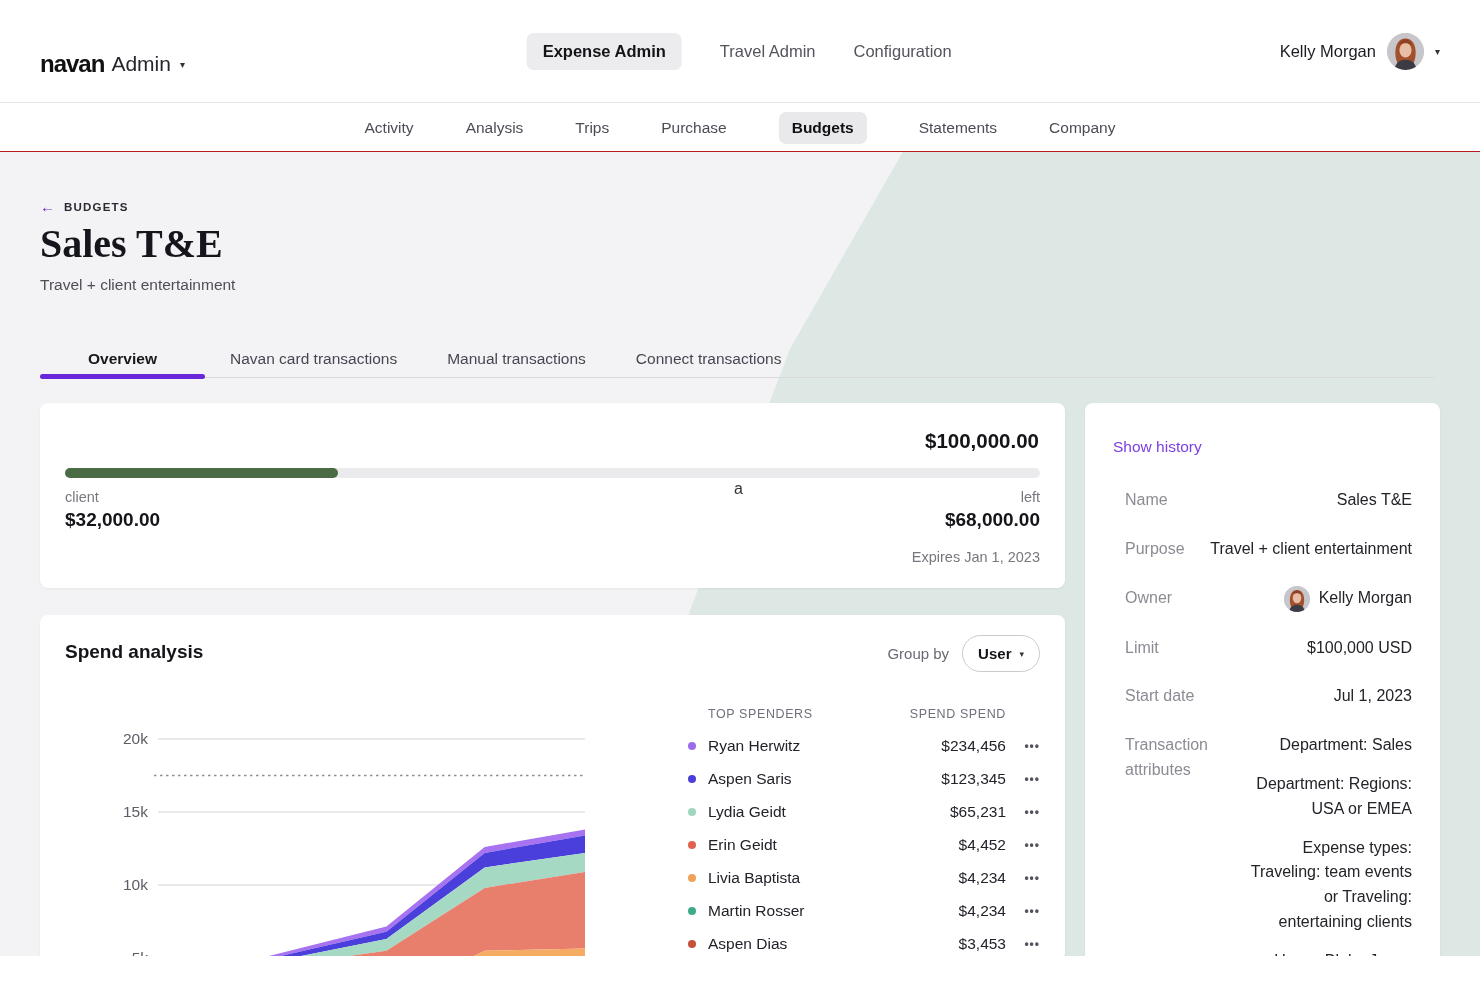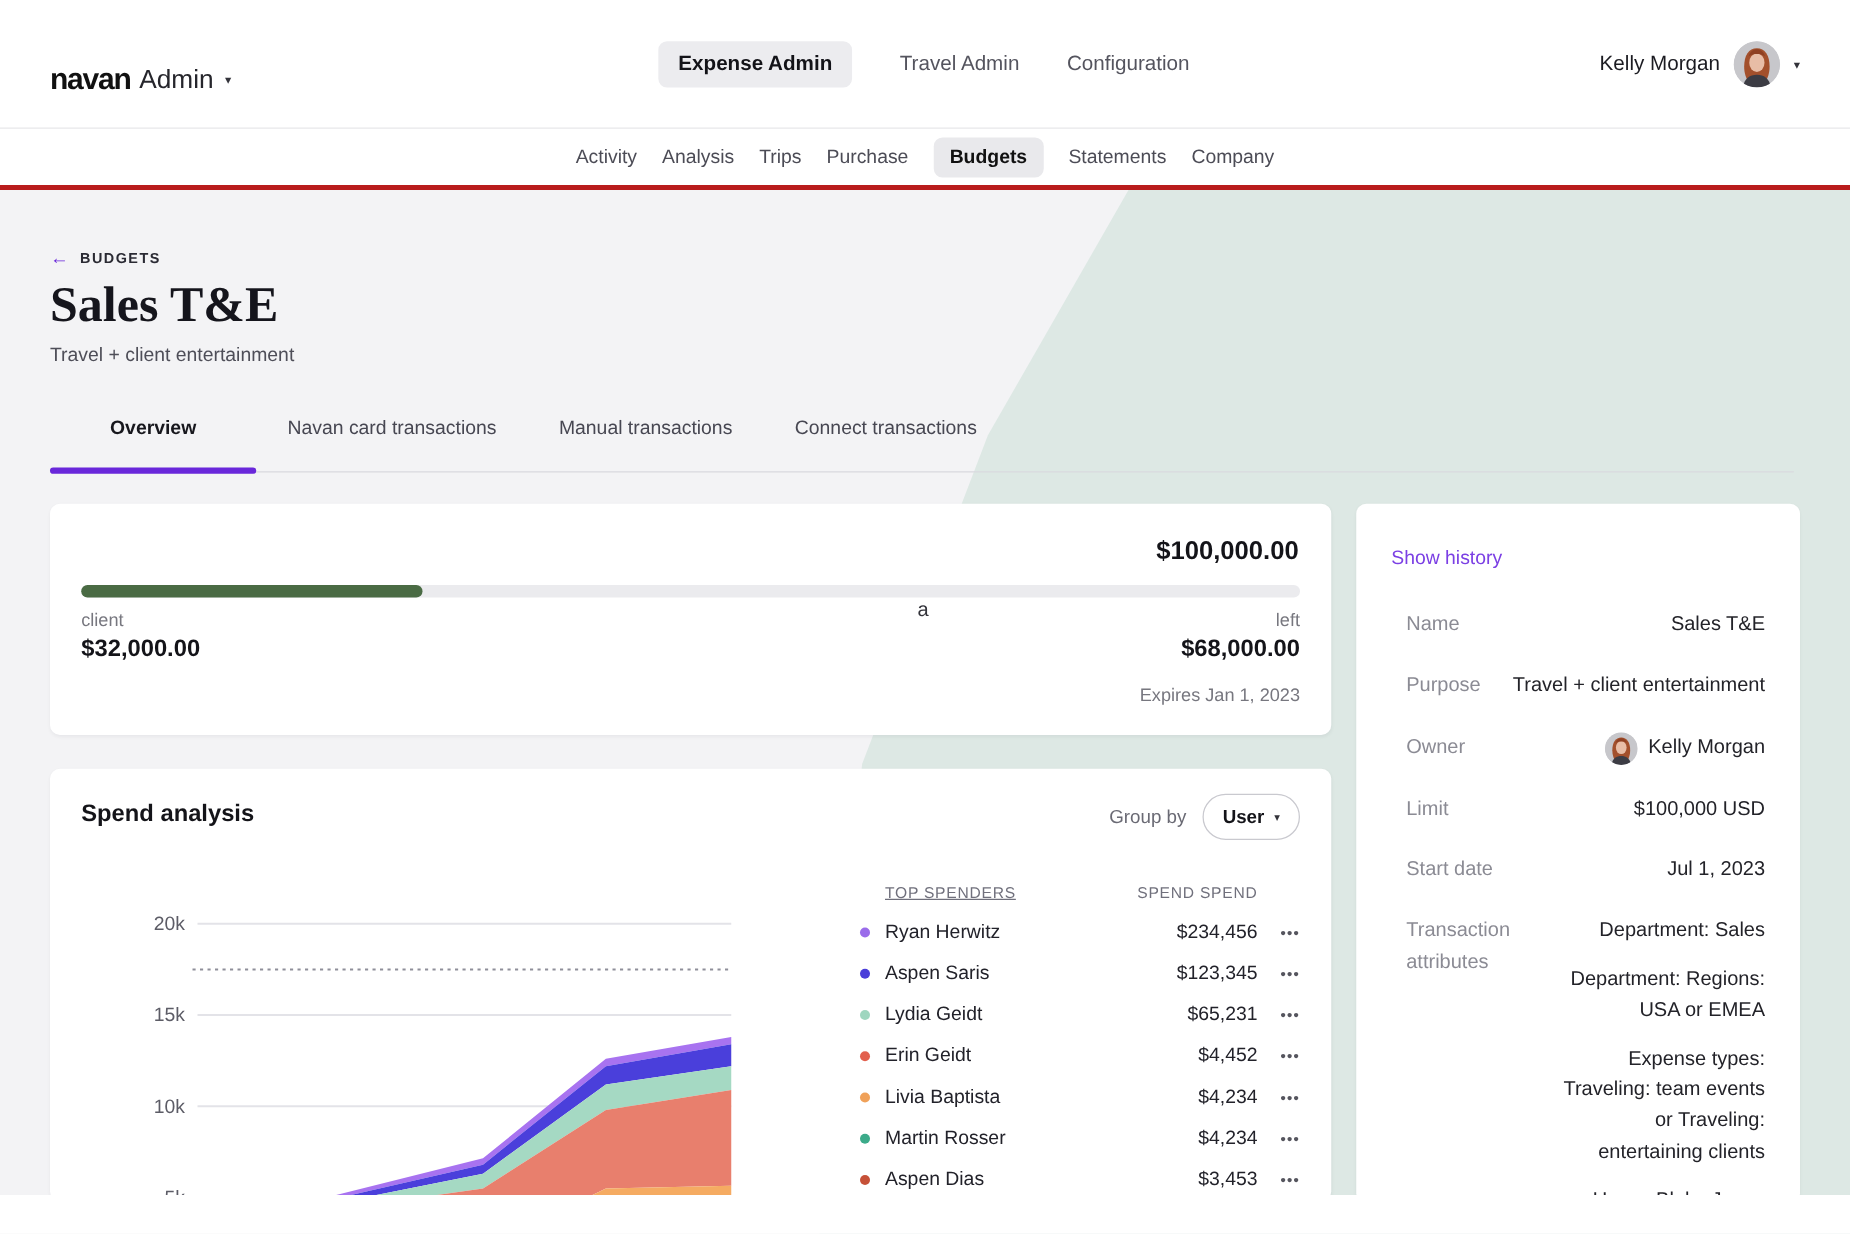--- a/index.html
+++ b/index.html
@@ -18,39 +18,39 @@
   .primary-nav .pnav-item { font-size:16.5px; color:#54545e; cursor:pointer; white-space:nowrap; }
   .primary-nav .pnav-item.active { background:#ececef; color:#131318; font-weight:700;
                  padding:9px 16px; border-radius:7px; }
   .userbox { position:absolute; right:40px; top:0; height:103px; display:flex; align-items:center; gap:11px; cursor:pointer; }
   .userbox .uname { font-size:16.5px; color:#1b1b21; }
   .userbox .caret { font-size:10px; color:#33333a; }
   .avatar { width:37px; height:37px; border-radius:50%; overflow:hidden; background:#c9c9cd; flex:none; }
 
   
   .subnav { position:absolute; left:0; top:104px; width:1480px; height:48px; background:#fff;
-            border-bottom:4px solid #b91c1c; z-index:55; display:flex; align-items:center;
-            justify-content:center; gap:20px; }
+            border-bottom:1px solid #b91c1c; z-index:55; display:flex; align-items:center;
+            justify-content:center; gap:52px; }
   .snav-item { font-size:15.5px; color:#4c4c56; cursor:pointer; }
   .snav-item.active { background:#e9e9ec; color:#111; font-weight:700; padding:7px 13px; border-radius:7px; }
 
   
   .content { position:absolute; left:0; top:152px; width:1480px; height:835px; background:#f3f3f5; }
   .bg-accent { position:absolute; inset:0; background:#dde8e4;
                clip-path:polygon(61% 0%, 100% 0%, 100% 100%, 44.3% 100%, 46.6% 55%, 53.4% 23.5%); }
 
   .breadcrumb { position:absolute; left:40px; top:46px; display:flex; align-items:center; gap:9px; cursor:pointer; z-index:5; }
   .breadcrumb .arrow { color:#6927da; font-size:15px; font-weight:700; }
   .breadcrumb .bc-label { font-size:11.5px; font-weight:600; letter-spacing:1.2px; color:#2a2a33; }
   .page-title { position:absolute; left:40px; top:68px; font-family:"Liberation Serif", serif;
                 font-size:40px; font-weight:700; color:#15151c; z-index:5; }
   .page-subtitle { position:absolute; left:40px; top:124px; font-size:15.5px; color:#4e4e58; z-index:5; }
 
   .tabs { position:absolute; left:40px; top:182px; display:flex; align-items:center; z-index:5; }
-  .tab { font-size:15.5px; color:#474752; cursor:pointer; white-space:nowrap; }
+  .tab { font-size:15.5px; color:#474752; cursor:pointer; white-space:nowrap;margin-top:16px; }
   .tab.active { font-weight:700; color:#17171d; width:165px; text-align:center; }
   .tab:nth-child(2) { margin-left:25px; }
   .tab:nth-child(3) { margin-left:50px; }
   .tab:nth-child(4) { margin-left:50px; }
   .tabs-hairline { position:absolute; left:40px; top:225px; width:1395px; height:1px; background:#d9d9de; z-index:4; }
   .tab-underline { position:absolute; left:40px; top:222px; width:165px; height:4.5px;
                    background:#6927da; border-radius:3px; z-index:6; }
 
   .card { position:absolute; background:#fff; border-radius:8px; box-shadow:0 1px 3px rgba(20,20,40,.05); z-index:10; }
 
@@ -71,21 +71,21 @@
   .sa-title { position:absolute; left:25px; top:26px; font-size:19px; font-weight:700; color:#141419; }
   .sa-groupby { position:absolute; right:25px; top:20px; display:flex; align-items:center; gap:13px; }
   .sa-groupby-label { font-size:15px; color:#6a6a74; }
   .sa-pill { border:1px solid #c9c9cf; border-radius:19px; padding:9px 15px; background:#fff;
              font-size:15px; font-weight:700; color:#141419; display:flex; align-items:center; gap:8px; cursor:pointer; }
   .sa-pill .caret { font-size:9px; color:#33333a; font-weight:400; }
   .spend-chart { position:absolute; left:42px; top:90px; width:520px; height:258px; }
 
   .legend { position:absolute; left:648px; top:84px; width:352px; }
   .legend-header { display:flex; align-items:center; height:30px; }
-  .legend-header .col-spenders { flex:1; margin-left:20px; font-size:12.5px; letter-spacing:.6px; color:#70707c;text-decoration:underline; }
+  .legend-header .col-spenders { flex:1; margin-left:20px; font-size:12.5px; letter-spacing:.6px; color:#70707c; }
   .legend-header .col-total { width:120px; text-align:right; font-size:12.5px; letter-spacing:.6px; color:#70707c; }
   .legend-header .menu-spacer { width:34px; }
   .legend-row { display:flex; align-items:center; height:33px; }
   .legend-row .dot { width:8px; height:8px; border-radius:50%; flex:none; }
   .legend-row .lname { flex:1; margin-left:12px; font-size:15.5px; color:#22222a; }
   .legend-row .lamount { width:120px; text-align:right; font-size:15.5px; color:#22222a; }
   .legend-row .lmenu { width:34px; text-align:right; font-size:12px; letter-spacing:1px; color:#55555e;
                        cursor:pointer; font-weight:700; }
 
   

